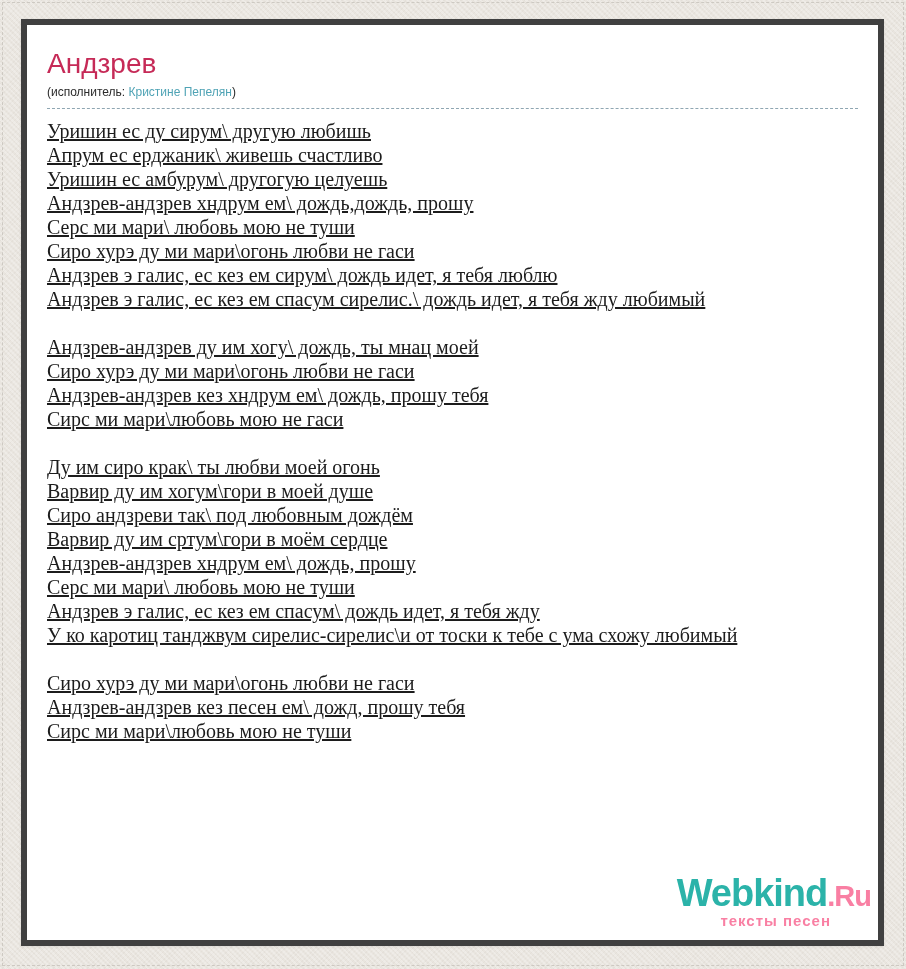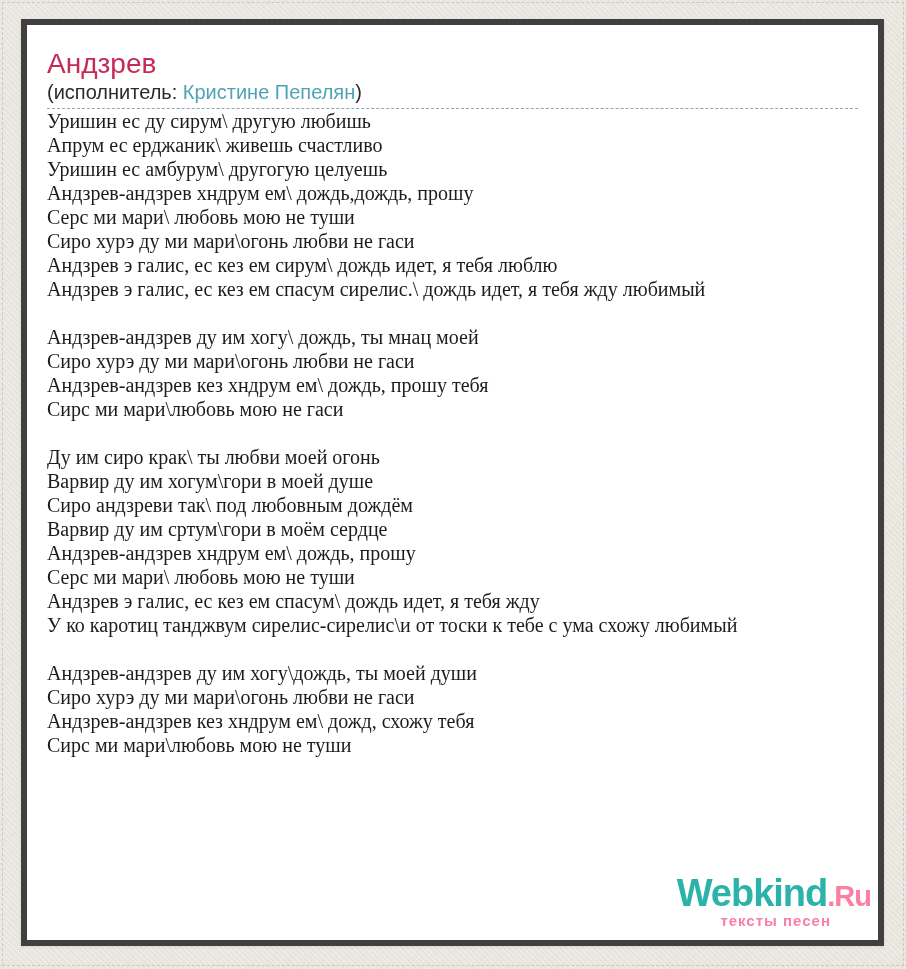--- a/index.html
+++ b/index.html
@@ -35,31 +35,32 @@
     padding:18px 20px 0 20px;
     overflow:hidden;
   }
   .song-title{
     color:var(--title-color);
     font-size:28px; line-height:32px; font-weight:400;
     margin-top:5px;
   }
   .song-subtitle{
     color:#2b2b2b;
-    font-size:20px; line-height:22px;
+    font-size:12px; line-height:22px;
     margin-top:1px;
     padding-bottom:5px;
     border-bottom:1px dashed var(--sep-dash);
   }
   .artist-link{ color:var(--link-color); text-decoration:none; cursor:pointer; }
   .lyrics{
     font-family:"Liberation Serif","DejaVu Serif",serif;
     color:var(--text-color);
     font-size:20px; line-height:24px;
-    margin-top:0;
+    margin-top:10px;
+    text-decoration:underline;
   }
   .stanza{ margin-bottom:24px; }
   .line{ white-space:nowrap; }
   .logo{
     position:absolute; right:7px; bottom:12px;
     text-align:right; line-height:1; cursor:pointer;
     font-weight:700; letter-spacing:-1px;
   }
   .logo-main{ font-size:38px; }
   .logo-name{ color:var(--logo-teal); }
@@ -102,23 +103,22 @@
         <div class="line">Ду им сиро крак\ ты любви моей огонь</div>
         <div class="line">Варвир ду им хогум\гори в моей душе</div>
         <div class="line">Сиро андзреви так\ под любовным дождём</div>
         <div class="line">Варвир ду им сртум\гори в моём сердце</div>
         <div class="line">Андзрев-андзрев хндрум ем\ дождь, прошу</div>
         <div class="line">Серс ми мари\ любовь мою не туши</div>
         <div class="line">Андзрев э галис, ес кез ем спасум\ дождь идет, я тебя жду</div>
         <div class="line">У ко каротиц танджвум сирелис-сирелис\и от тоски к тебе с ума схожу любимый</div>
       </div>
       <div class="stanza">
-        <div class="line">Андзрев-андзрев ду им хогу\дождь, ты моей души</div>
         <div class="line">Сиро хурэ ду ми мари\огонь любви не гаси</div>
-        <div class="line">Андзрев-андзрев кез хндрум ем\ дожд, схожу тебя</div>
+        <div class="line">Андзрев-андзрев кез песен ем\ дожд, прошу тебя</div>
         <div class="line">Сирс ми мари\любовь мою не туши</div>
       </div>
     </div>
 
   <div class="logo">
     <div class="logo-main"><span class="logo-name">Webkind</span><span class="logo-tld">.Ru</span></div>
     <div class="logo-tagline">тексты песен</div>
   </div>
 
 </div>

